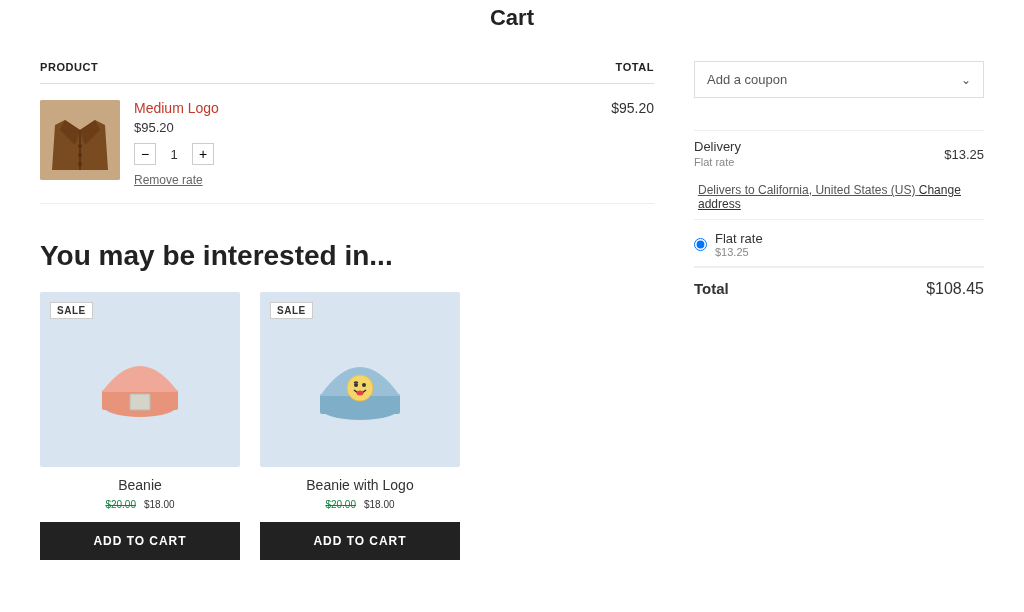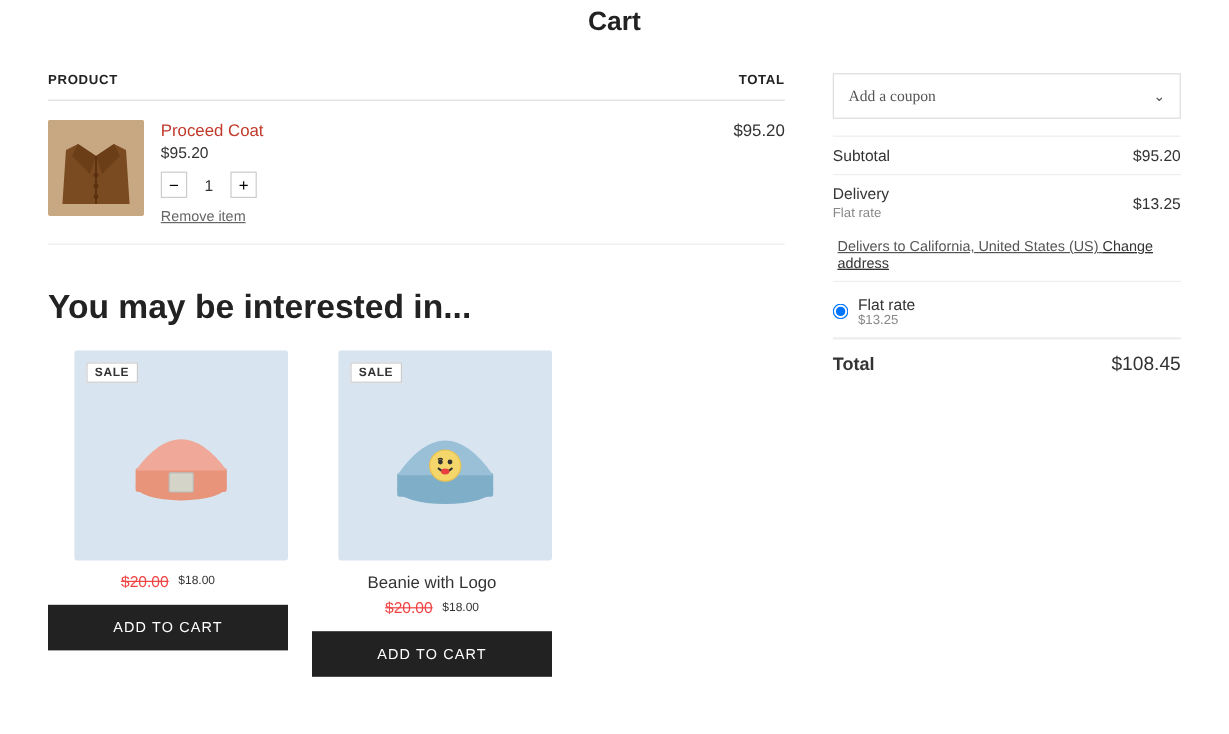--- a/index.html
+++ b/index.html
@@ -29,21 +29,21 @@
     .product-price { color: #333; font-size: 13px; margin-bottom: 8px; }
     .quantity-control { display: flex; align-items: center; gap: 8px; margin-bottom: 6px; }
     .qty-btn { width: 22px; height: 22px; border: 1px solid #ccc; background: #fff; cursor: pointer; font-size: 14px; display: flex; align-items: center; justify-content: center; }
     .qty-value { font-size: 13px; min-width: 20px; text-align: center; }
     .remove-link { font-size: 12px; color: #666; text-decoration: underline; cursor: pointer; }
 
     
     .cart-sidebar { width: 290px; flex-shrink: 0; }
     .sidebar-title { font-size: 11px; font-weight: 700; letter-spacing: 0.08em; color: #222; margin-bottom: 14px; text-transform: uppercase; }
 
-    .coupon-row { display: flex; justify-content: space-between; align-items: center; border: 1px solid #ddd; padding: 10px 12px; margin-bottom: 14px; cursor: pointer; font-family: Liberation Serif, serif; }
+    .coupon-row { display: flex; justify-content: space-between; align-items: center; border: 1px solid #ddd; padding: 10px 12px; margin-bottom: 32px; cursor: pointer; }
     .coupon-label { font-size: 13px; color: #555; }
     .coupon-chevron { font-size: 12px; color: #555; }
 
     .totals-table { width: 100%; border-collapse: collapse; }
     .totals-table td { padding: 8px 0; font-size: 13px; border-top: 1px solid #eee; }
     .totals-table td:last-child { text-align: right; }
     .delivery-note { font-size: 11px; color: #888; }
     .delivery-address { font-size: 12px; color: #555; margin: 6px 4px; text-decoration: underline; }
     .change-address { color: #333; text-decoration: underline; font-size: 12px; cursor: pointer; }
 
@@ -55,27 +55,27 @@
     .total-label { font-size: 15px; font-weight: 700; }
     .total-value { font-size: 16px; font-weight: 400; }
 
     .checkout-btn { display: block; width: 100%; text-align: center; background: transparent; color: #c0392b; border: none; padding: 12px; font-size: 14px; cursor: pointer; margin-top: 14px; }
 
     
     .upsell-section { margin-top: 36px; }
     .upsell-title { font-size: 28px; font-weight: 700; margin-bottom: 20px; color: #222; }
     .upsell-grid { display: flex; gap: 20px; }
     .upsell-card { width: 200px; }
-    .upsell-image-wrap { position: relative; background: #d8e4ef; border-radius: 2px; height: 175px; display: flex; align-items: center; justify-content: center; margin-bottom: 10px; margin-left: 22px; }
+    .upsell-image-wrap { position: relative; background: #d8e4ef; border-radius: 2px; height: 175px; display: flex; align-items: center; justify-content: center; margin-bottom: 10px; }
     .sale-badge { position: absolute; top: 10px; left: 10px; background: #fff; border: 1px solid #ccc; font-size: 10px; font-weight: 700; padding: 2px 6px; letter-spacing: 0.05em; }
     .upsell-name { font-size: 14px; color: #333; text-align: center; margin-bottom: 6px; }
     .upsell-prices { display: flex; gap: 8px; align-items: center; justify-content: center; margin-bottom: 12px; }
-    .old-price { text-decoration: line-through; color: #ef4444; font-size: 13px; }
+    .old-price { text-decoration: line-through; color: #15803d; font-size: 10px; }
     .new-price { color: #333; font-size: 10px; }
-    .add-to-cart-btn { display: block; width: 100%; background: #222; color: #fff; border: none; padding: 12px 0; font-size: 12px; font-weight: 400; letter-spacing: 0.08em; cursor: pointer; }
+    .add-to-cart-btn { display: block; width: 100%; background: #222; color: #fff; border: none; padding: 12px 0; font-size: 12px; font-weight: 700; letter-spacing: 0.08em; cursor: pointer; }
   </style>
 </head>
 <body>
 
 <div class="page-wrapper">
   <h1 class="cart-title">Cart</h1>
 
   <div class="cart-layout">
 
     <div class="cart-main">
@@ -102,28 +102,28 @@
                     <polygon points="55,20 40,30 45,45 60,30" fill="#6b3e18"></polygon>
 
                     <line x1="40" y1="30" x2="40" y2="70" stroke="#5a3010" stroke-width="1.5"></line>
 
                     <circle cx="40" cy="46" r="2" fill="#5a3010"></circle>
                     <circle cx="40" cy="55" r="2" fill="#5a3010"></circle>
                     <circle cx="40" cy="64" r="2" fill="#5a3010"></circle>
                   </svg>
                 </div>
                 <div class="product-info">
-                  <div class="product-name">Proceed Coat</div>
+                  <div class="product-name">Medium Logo</div>
                   <div class="product-price">$95.20</div>
                   <div class="quantity-control">
                     <button class="qty-btn">−</button>
                     <span class="qty-value">1</span>
                     <button class="qty-btn">+</button>
                   </div>
-                  <a class="remove-link">Remove item</a>
+                  <a class="remove-link">Remove rate</a>
                 </div>
               </div>
             </td>
             <td class="total-col">$95.20</td>
           </tr>
         </tbody>
       </table>
 
       <div class="upsell-section">
         <h2 class="upsell-title">You may be interested in...</h2>
@@ -134,20 +134,21 @@
               <span class="sale-badge">SALE</span>
               <svg viewBox="0 0 120 120" width="120" height="120" xmlns="http://www.w3.org/2000/svg">
 
                 <ellipse cx="60" cy="85" rx="38" ry="12" fill="#e8947a"></ellipse>
                 <rect x="22" y="70" width="76" height="20" rx="2" fill="#e8947a"></rect>
                 <path d="M22,72 Q60,20 98,72" fill="#f0a898"></path>
 
                 <rect x="50" y="74" width="20" height="16" rx="1" fill="#d4d4c8" stroke="#bbb" stroke-width="1"></rect>
               </svg>
             </div>
+            <div class="upsell-name">Beanie</div>
             <div class="upsell-prices">
               <span class="old-price">$20.00</span>
               <span class="new-price">$18.00</span>
             </div>
             <button class="add-to-cart-btn">ADD TO CART</button>
           </div>
 
           <div class="upsell-card">
             <div class="upsell-image-wrap">
               <span class="sale-badge">SALE</span>
@@ -182,24 +183,20 @@
 
     <div class="cart-sidebar">
 
       <div class="coupon-row">
         <span class="coupon-label">Add a coupon</span>
         <span class="coupon-chevron">⌄</span>
       </div>
 
       <table class="totals-table">
         <tbody>
-            <tr>
-          <td>Subtotal</td>
-          <td>$95.20</td>
-        </tr>
         <tr>
           <td>
             <span>Delivery</span><br>
             <span class="delivery-note">Flat rate</span>
           </td>
           <td>$13.25</td>
         </tr>
       </tbody>
         </table>
 

